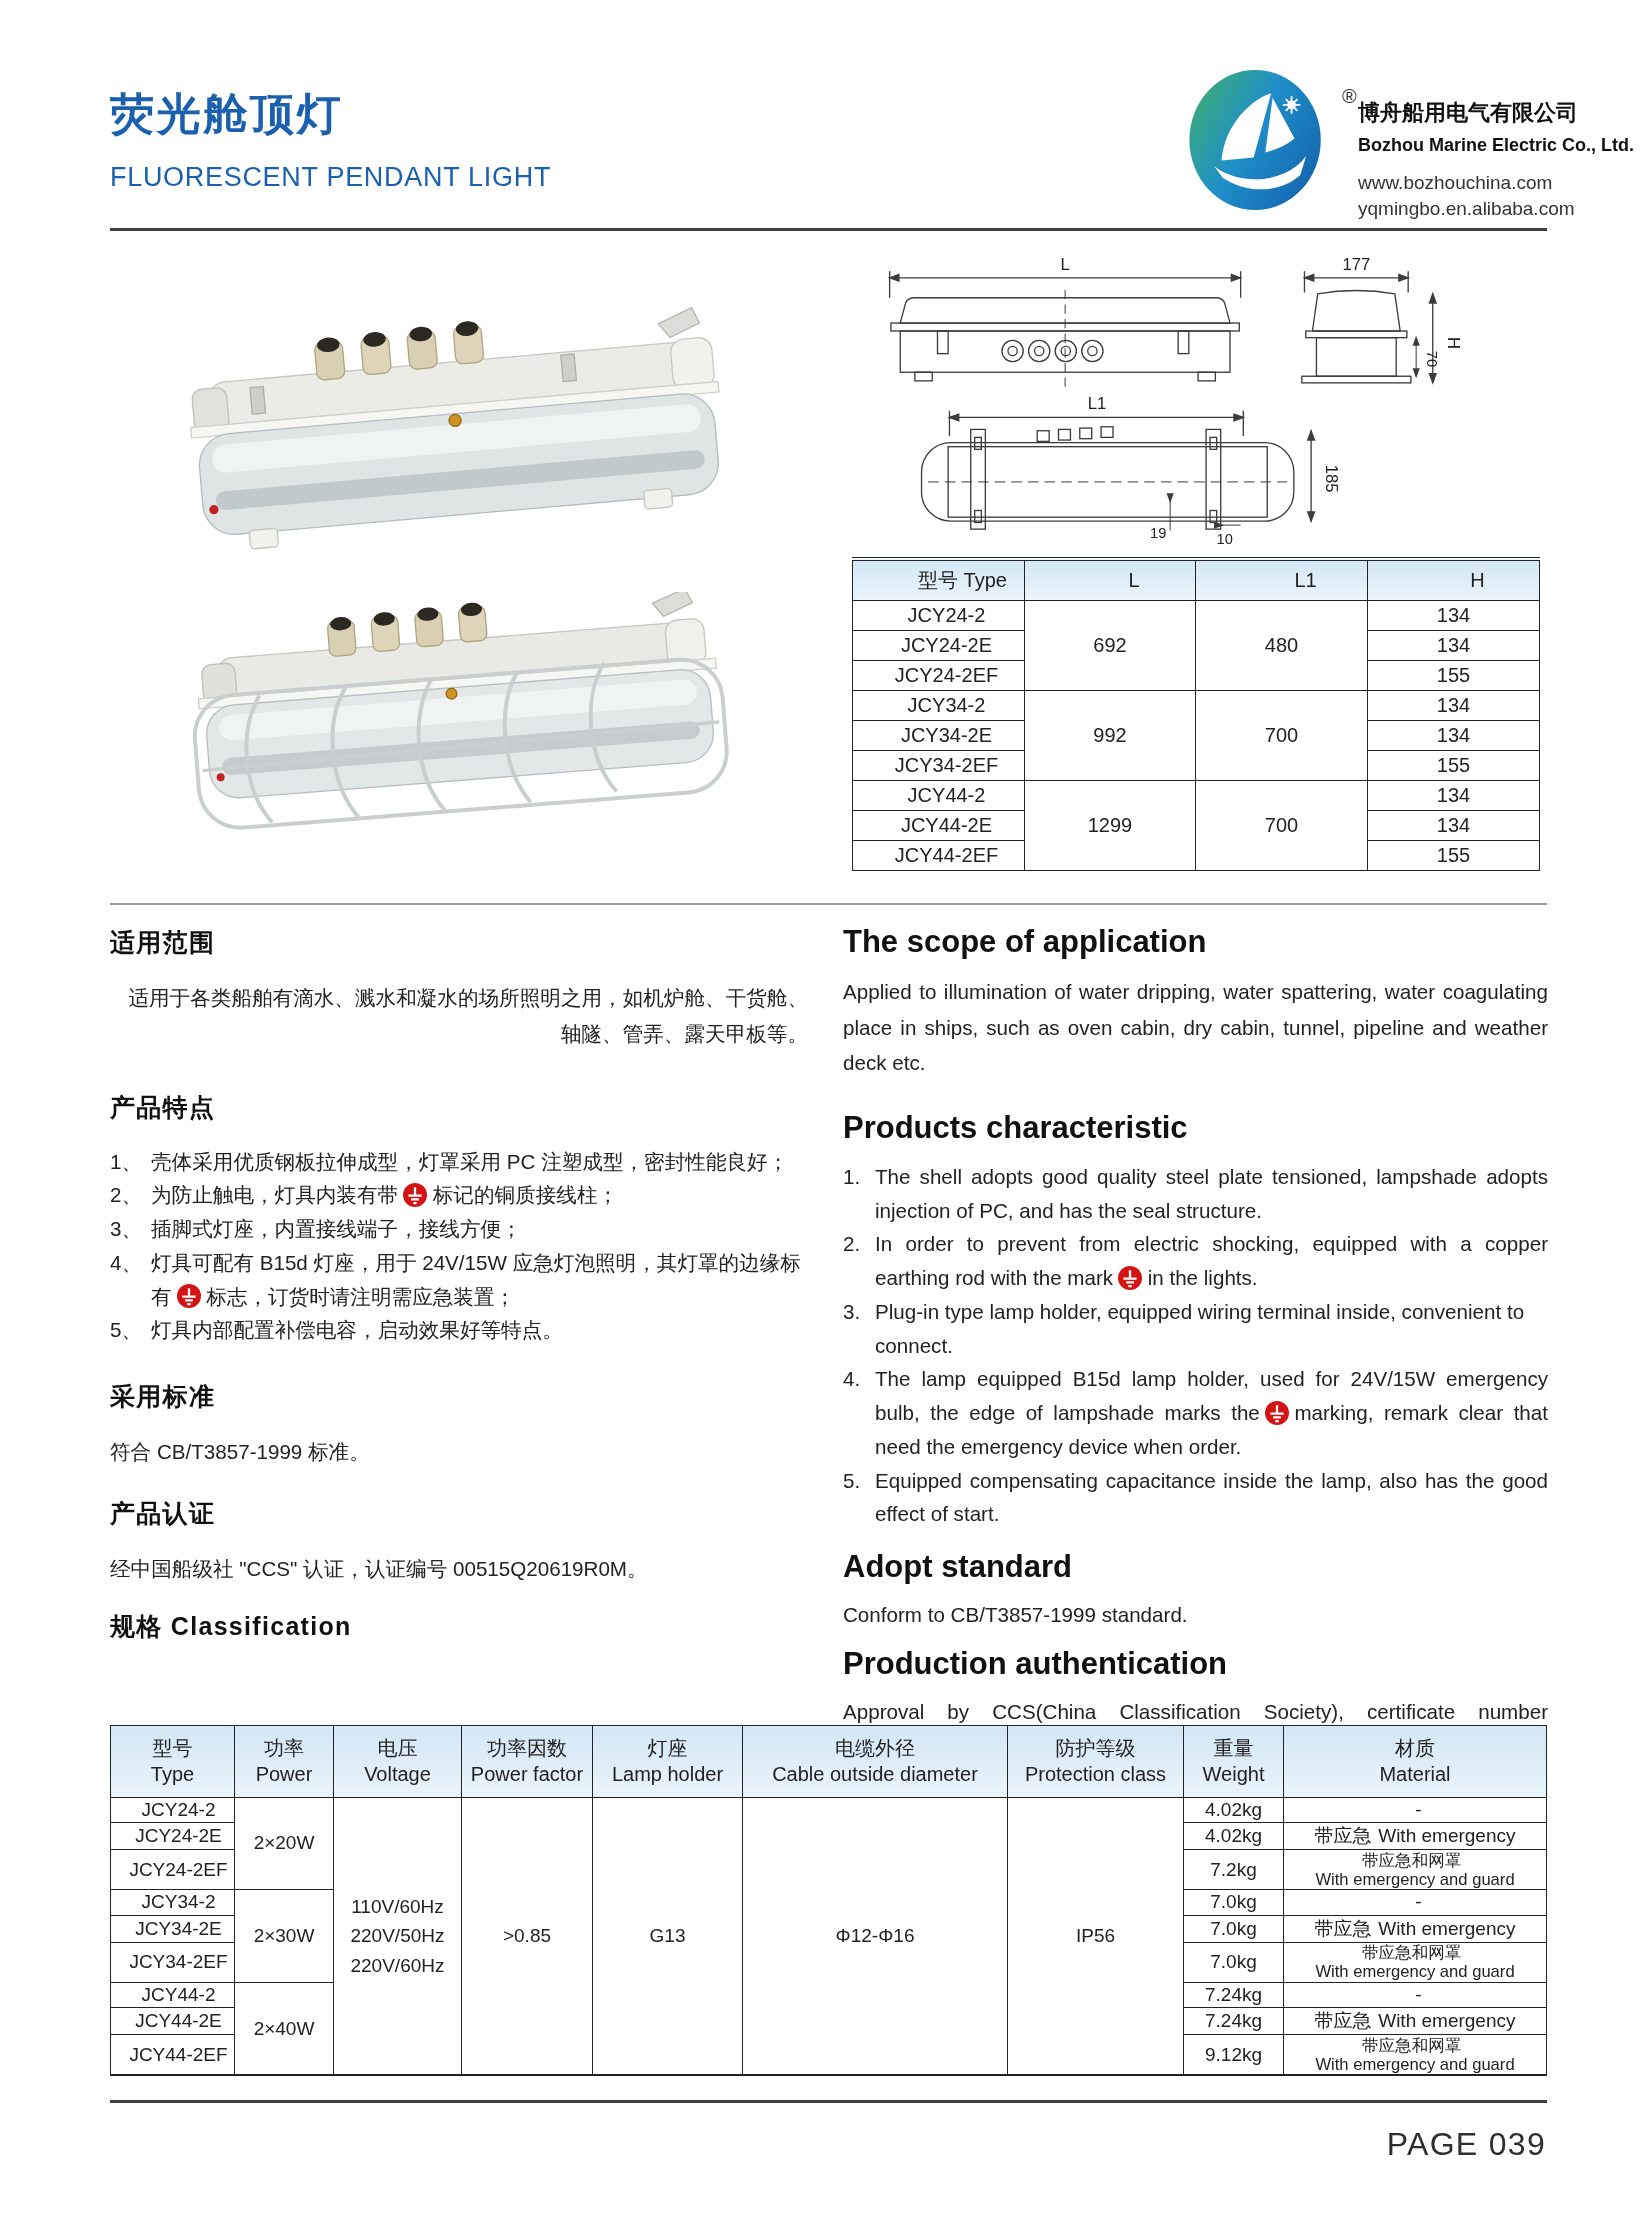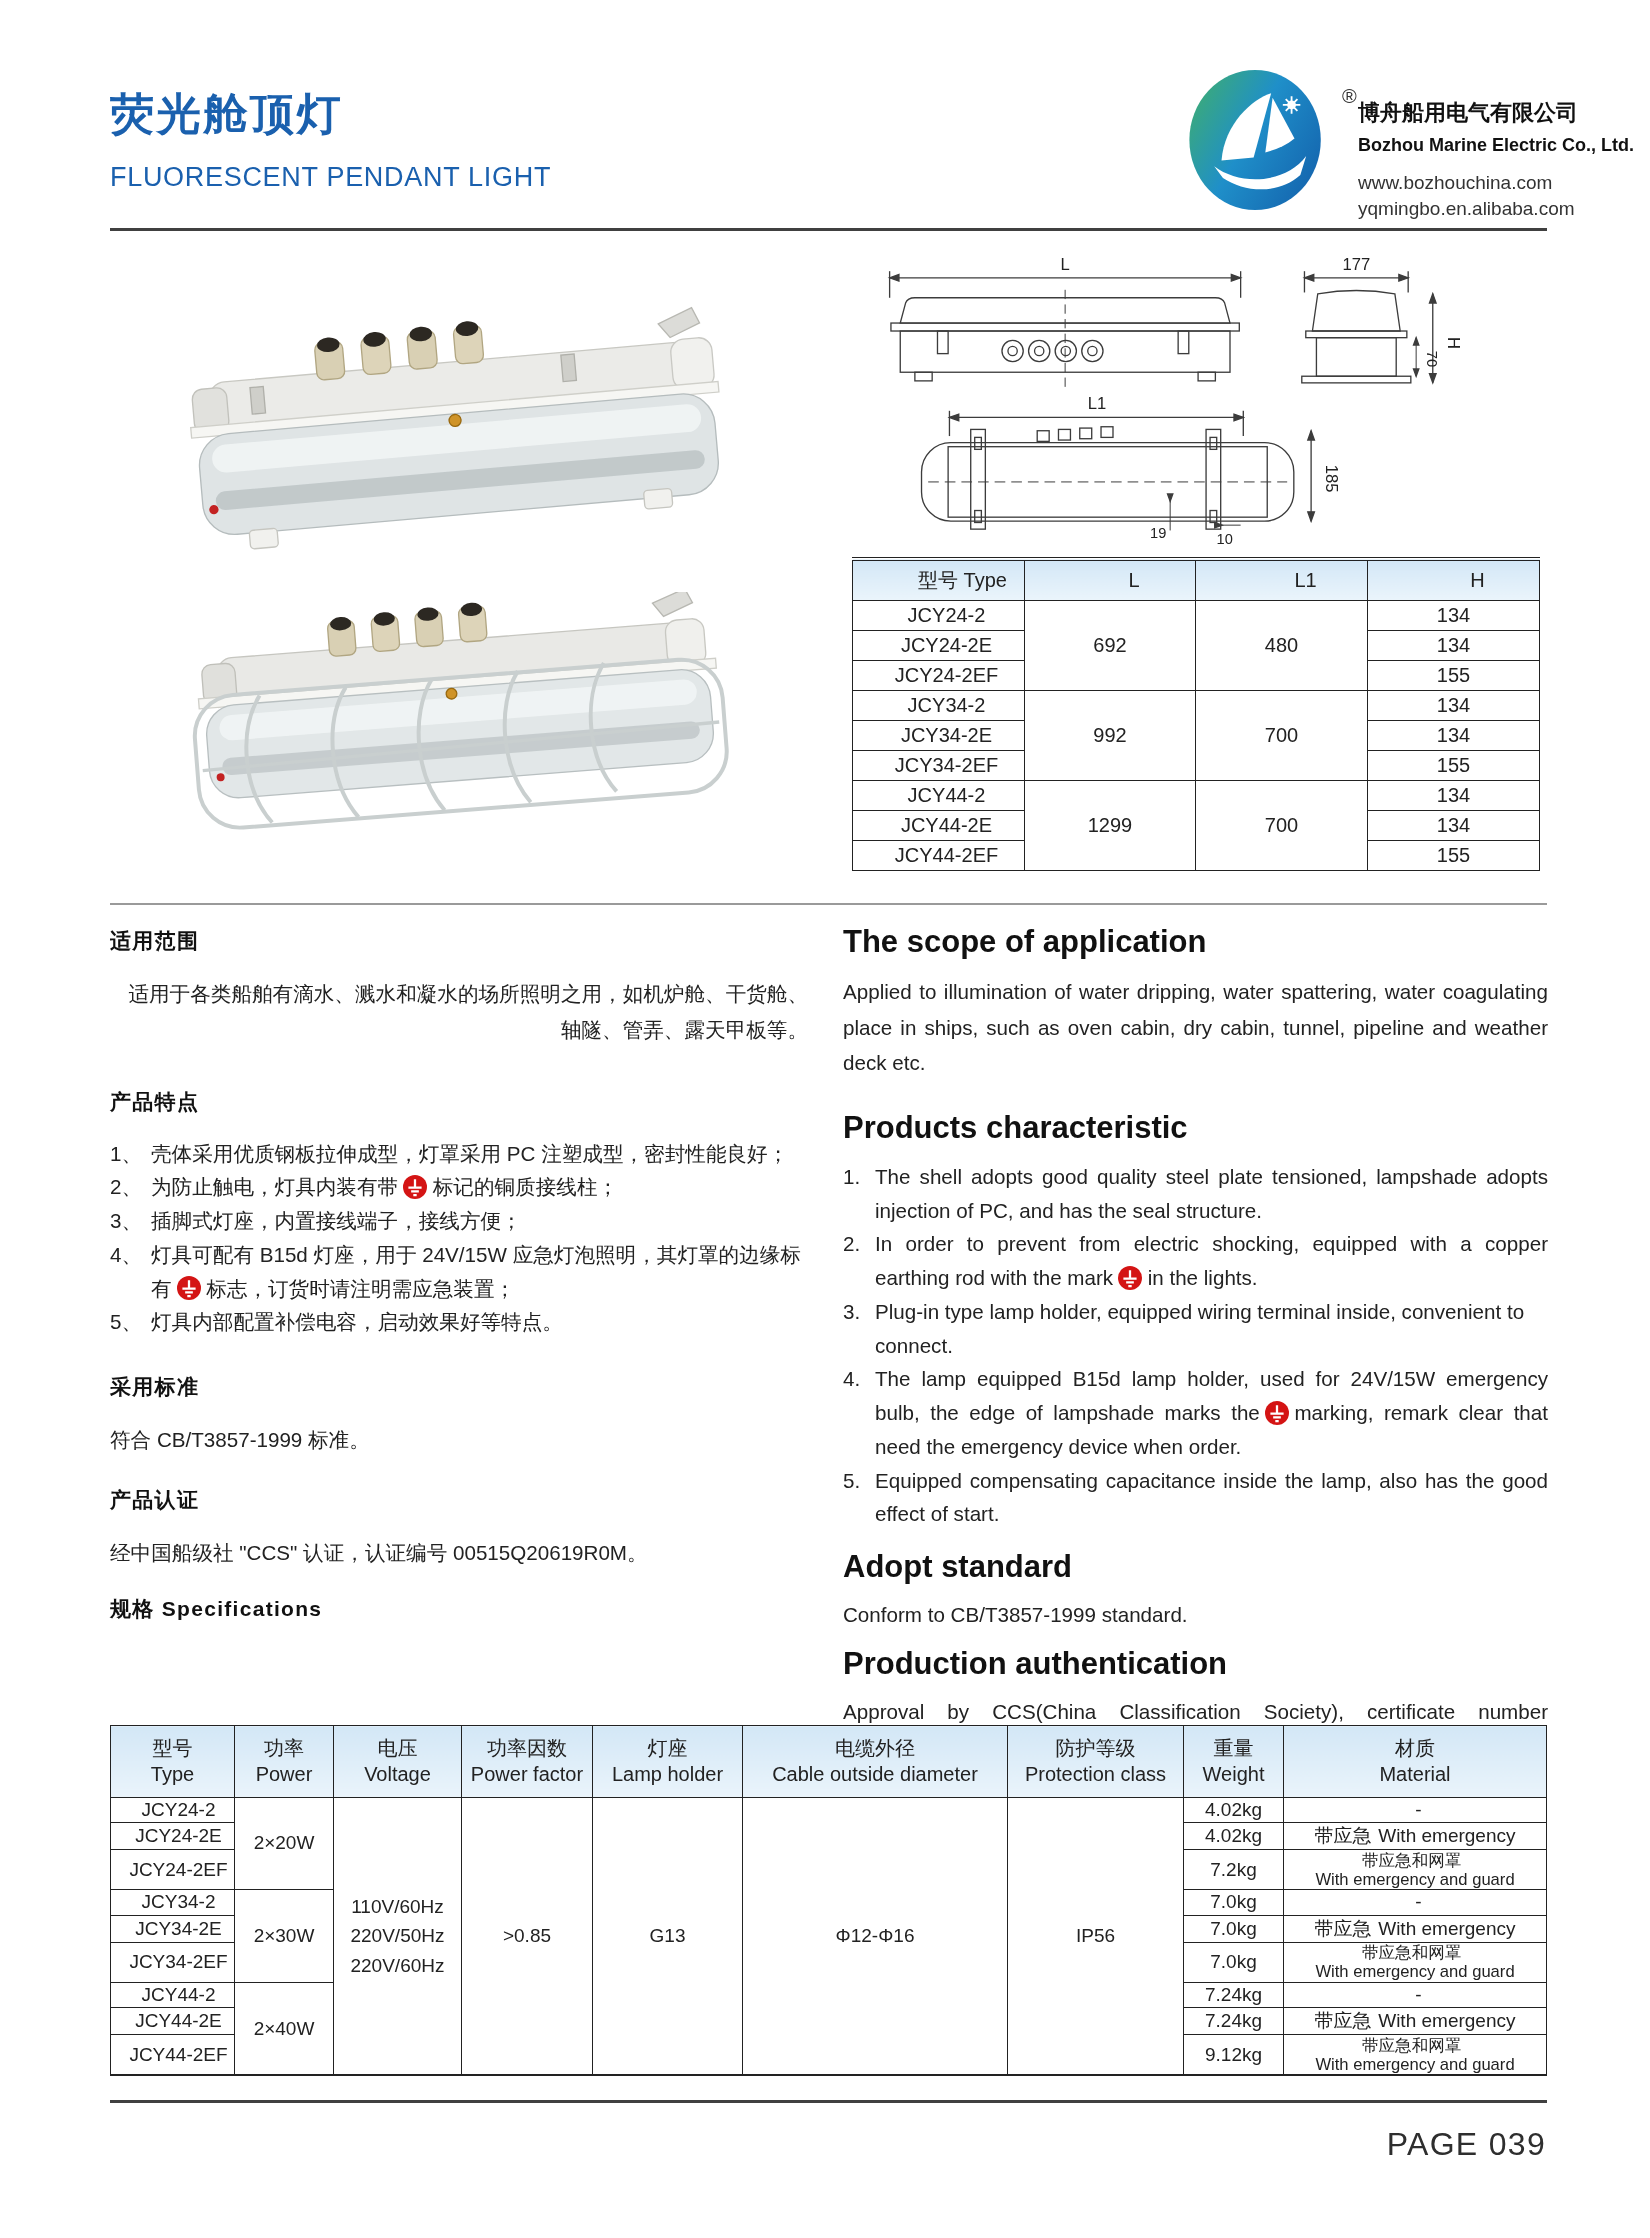--- a/index.html
+++ b/index.html
@@ -38,21 +38,21 @@
     font-weight:normal; height:39px;padding-left:48px;
   }
   .dim-table td{height:29px;}
   .cell-type{text-align:center; padding-left:16px;}
 
   
   .col{line-height:1.0;}
   .col-left{left:110px; top:930px; width:698px;}
   .col-right{left:843px; top:926px; width:705px;}
   h2{margin:0; font-weight:bold;}
-  .h-cn{font-size:21px; letter-spacing:1.3px; color:#111; margin-bottom:25px;}
+  .h-cn{font-size:25px; letter-spacing:1.3px; color:#111; margin-bottom:25px;}
   .h-en{font-size:31px; font-weight:600; color:#111; margin-bottom:17.3px;}
   .body-txt{font-size:20.6px; color:#222; line-height:1.74; margin:0;}
   .just{text-align:justify;}
   .feat-list{list-style:none; margin:0; padding:0; font-size:20.6px; color:#222;}
   .feat-list li{display:flex; line-height:1.64; margin:0;}
   .feat-list .num{flex:0 0 41px;}
   .col-right .feat-list .num{flex:0 0 32px;}
   .mb64{margin-bottom:43px;text-align:right;} .mb56{margin-bottom:37px;} .mb46{margin-bottom:31px;}
   .mb40{margin-bottom:27px;} .mb30{margin-bottom:20px;} .mb26{margin-bottom:17.3px;}
   .earth-icon{
@@ -370,21 +370,21 @@
         <span><span>灯具内部配置补偿电容，启动效果好等特点。</span></span>
       </li>
     </ol>
 
     <h2 class="h-cn">采用标准</h2>
     <p class="body-txt mb46">符合 CB/T3857-1999 标准。</p>
 
     <h2 class="h-cn">产品认证</h2>
     <p class="body-txt mb40">经中国船级社 "CCS" 认证，认证编号 00515Q20619R0M。</p>
 
-    <h2 class="h-cn" style="margin-bottom:0;">规格 Specifications</h2>
+    <h2 class="h-cn" style="margin-bottom:0;">规格 Classification</h2>
   </div>
 
   <div class="abs col col-right">
     <h2 class="h-en">The scope of application</h2>
     <p class="body-txt just mb46" style="line-height:1.72;">Applied to illumination of water dripping, water spattering, water coagulating place in ships, such as oven cabin, dry cabin, tunnel, pipeline and weather deck etc.</p>
 
     <h2 class="h-en">Products characteristic</h2>
     <ol class="feat-list mb30" style="line-height:1.58;">
       <li>
         <span class="num">1.</span>

